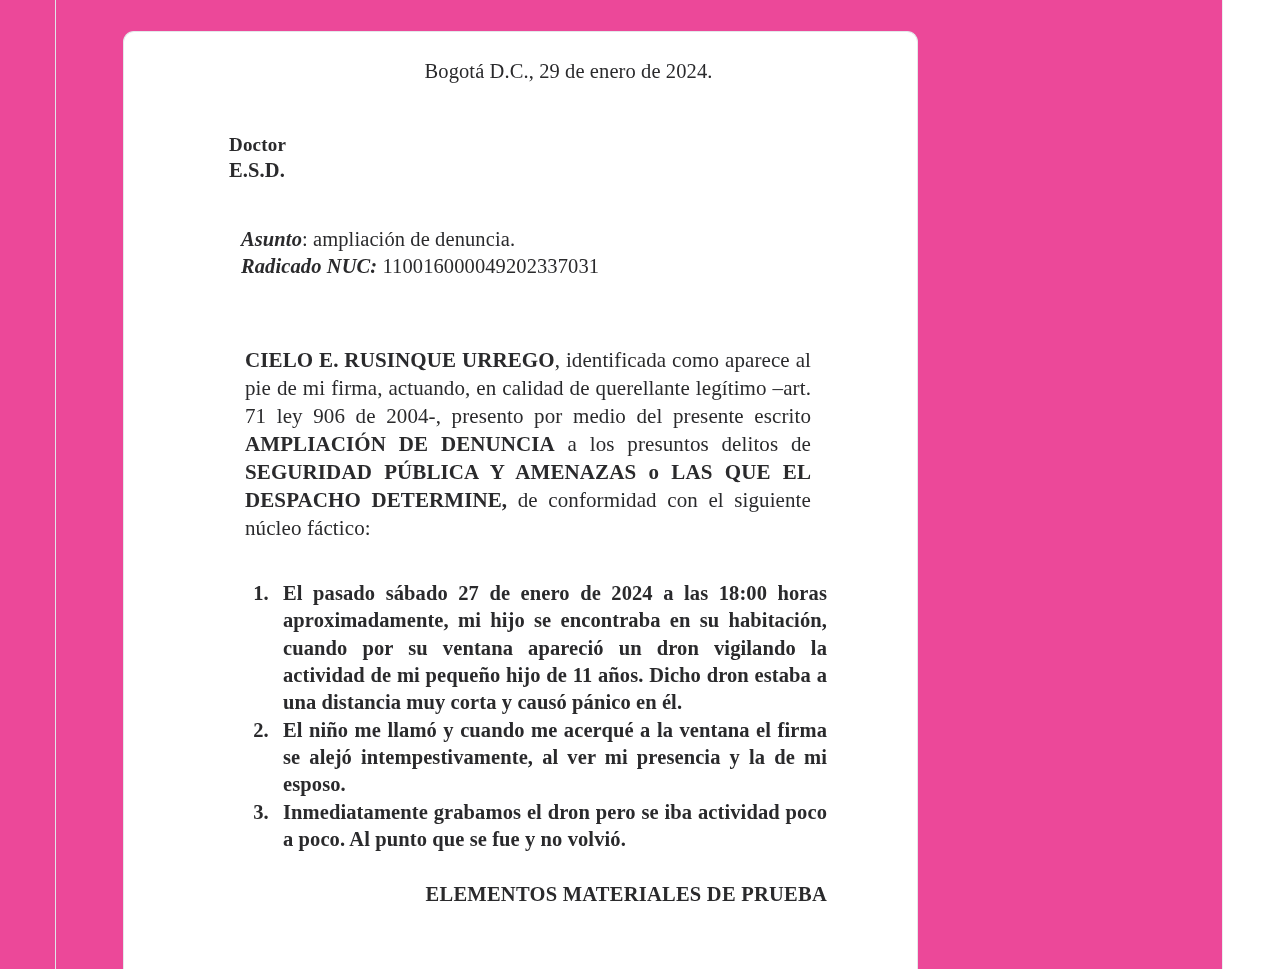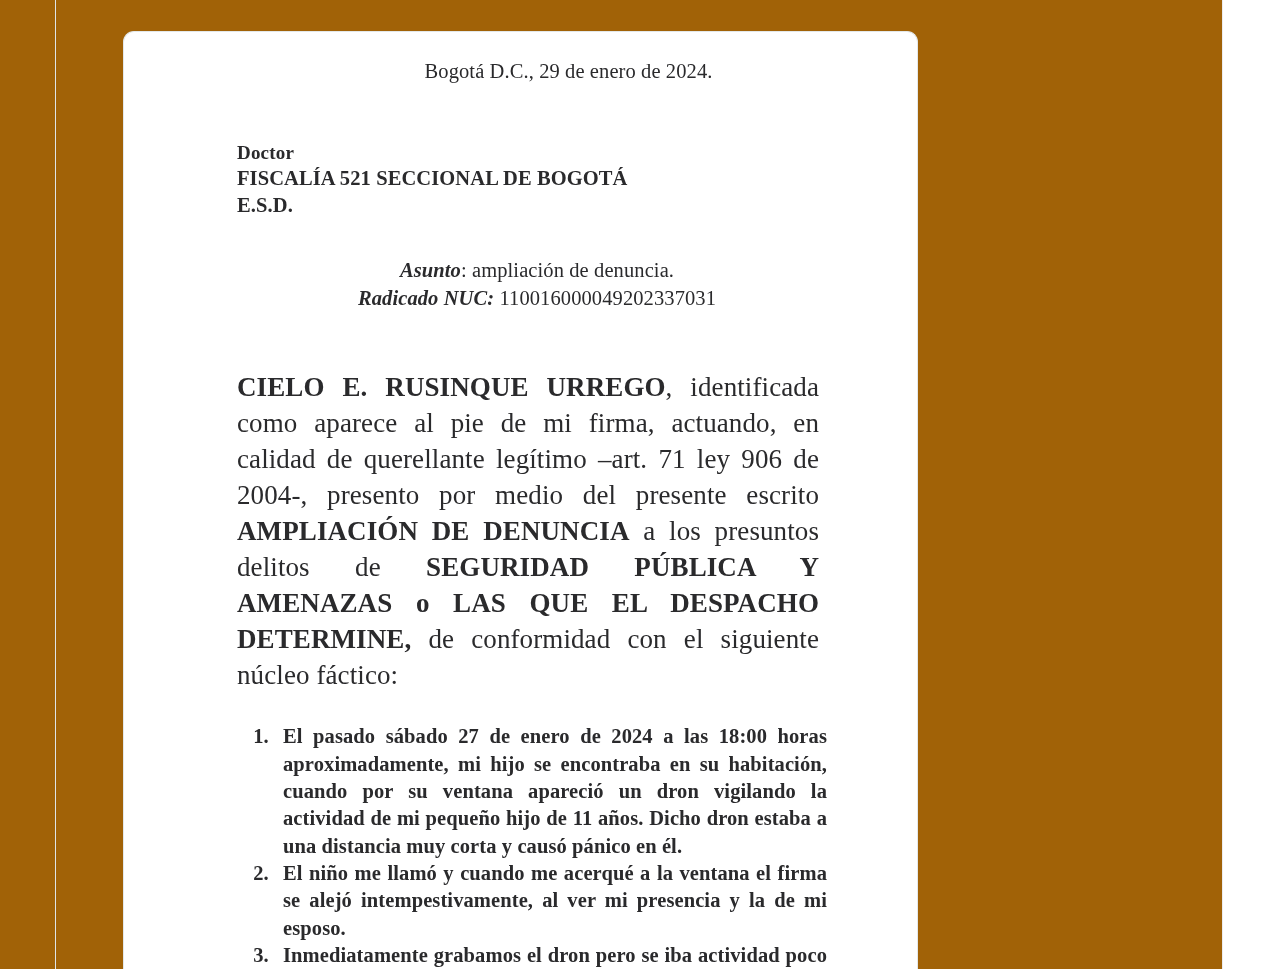--- a/index.html
+++ b/index.html
@@ -12,21 +12,21 @@
     background: #f5f5f6;
     font-family: "Liberation Serif", "DejaVu Serif", serif;
     overflow: hidden;
     position: relative;
   }
 
   
   .viewer-root {
     position: absolute;
     inset: 0;
-    background: #a16207;
+    background: #ec4899;
   }
   .rail-divider {
     position: absolute;
     top: 0;
     bottom: 0;
     width: 1px;
     background: #dfe4e7;
   }
   .rail-divider.left-rail { left: 55px; }
 
@@ -74,54 +74,54 @@
 
   .date-line {
     text-align: center;
     margin: 0;
     padding-top: 26px;
     padding-left: 96px;
     font-size: 20.5px;
   }
 
   .addressee {
-    margin: 8px;
+    margin: 0;
     padding-top: 47px;
     padding-left: 105px;
     font-weight: bold;
     font-size: 20.5px;
     line-height: 1.33;
   }
   .addressee .doctor-line {
     font-size: 19px;
     letter-spacing: 0.2px;
   }
 
   .subject-block {
-    margin: 5px;
+    margin: 12px;
     padding-top: 30px;
     padding-left: 105px;
-    text-align: center;
+    text-align: left;
     padding-right: 72px;
     line-height: 1.33;
     font-size: 20.5px;
   }
   .subject-block .lbl {
     font-weight: bold;
     font-style: italic;
   }
 
   .body-para {
-    margin: 8px;
+    margin: 16px;
     padding-top: 49px;
     padding-left: 105px;
     padding-right: 90px;
     text-align: justify;
     text-justify: inter-word;
-    font-size: 27px;
+    font-size: 21px;
     line-height: 1.335;
   }
   .body-para b { font-weight: bold; }
 
   .fact-list {
     margin: 0;
     padding-top: 22px;
     padding-left: 150px;
     padding-right: 90px;
     list-style-position: outside;
@@ -155,21 +155,20 @@
 
   <div class="rail-divider left-rail"></div>
 
   <div class="page-card">
     <div class="page-inner scan">
 
       <p class="date-line">Bogotá D.C., 29 de enero de 2024.</p>
 
       <div class="addressee">
         <div class="doctor-line">Doctor</div>
-        <div>FISCALÍA 521 SECCIONAL DE BOGOTÁ</div>
         <div>E.S.D.</div>
       </div>
 
       <div class="subject-block">
         <div><span class="lbl">Asunto</span><span>: ampliación de denuncia.</span></div>
         <div><span class="lbl">Radicado NUC:</span><span> 110016000049202337031</span></div>
       </div>
 
       <p class="body-para"><b>CIELO E. RUSINQUE URREGO</b><span>, identificada como aparece al pie de mi firma, actuando, en calidad de querellante legítimo –art. 71 ley 906 de 2004-, presento por medio del presente escrito </span><b>AMPLIACIÓN DE DENUNCIA</b><span> a los presuntos delitos de </span><b>SEGURIDAD PÚBLICA Y AMENAZAS o LAS QUE EL DESPACHO DETERMINE,</b><span> de conformidad con el siguiente núcleo fáctico:</span></p>
 

